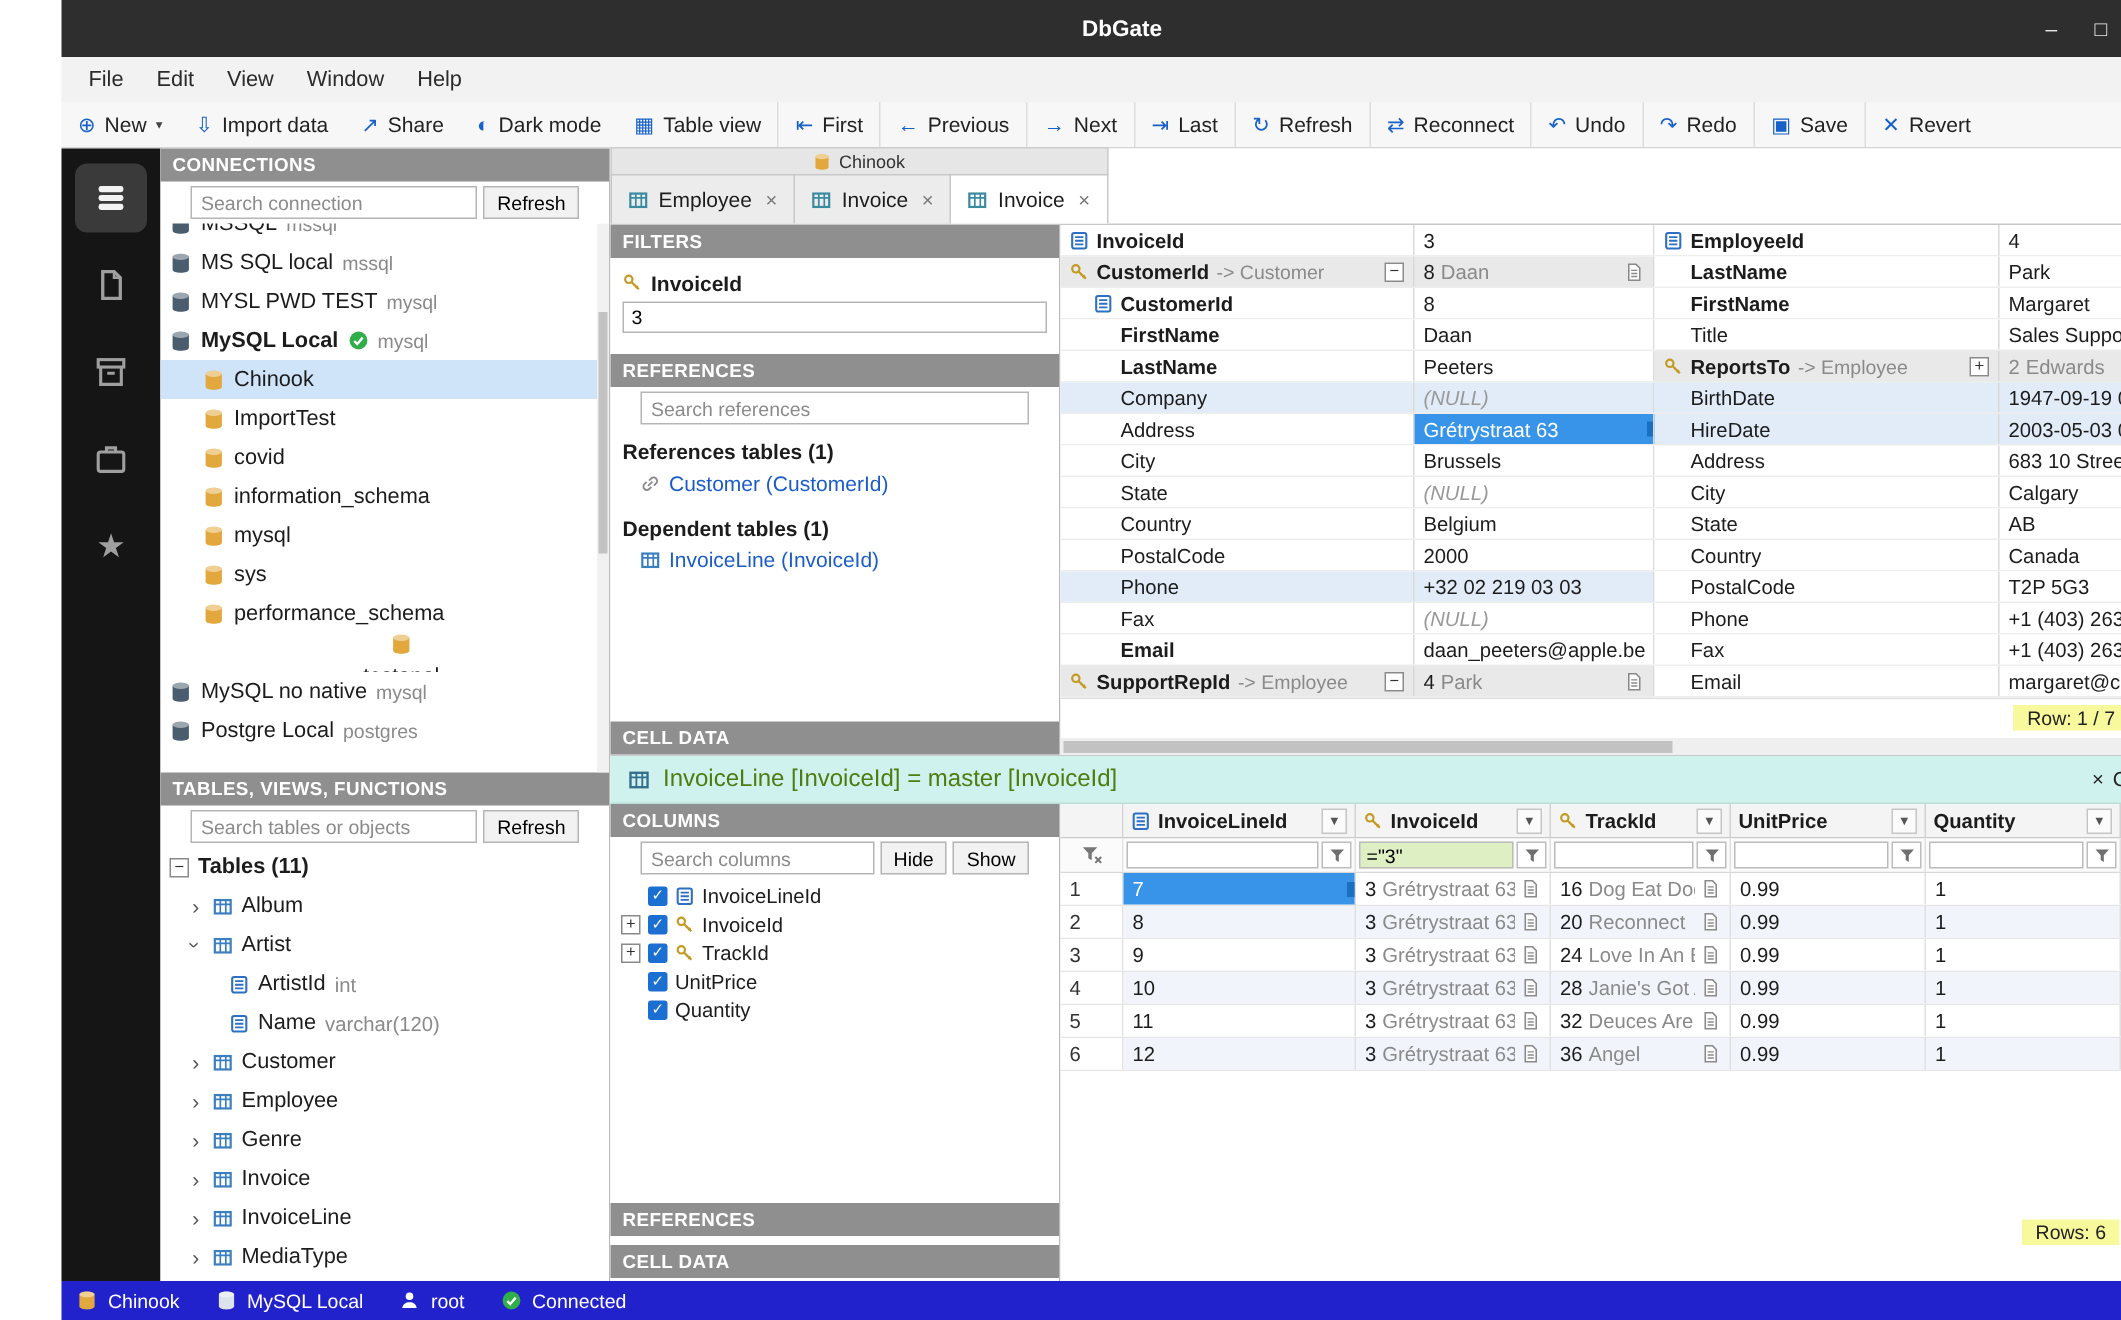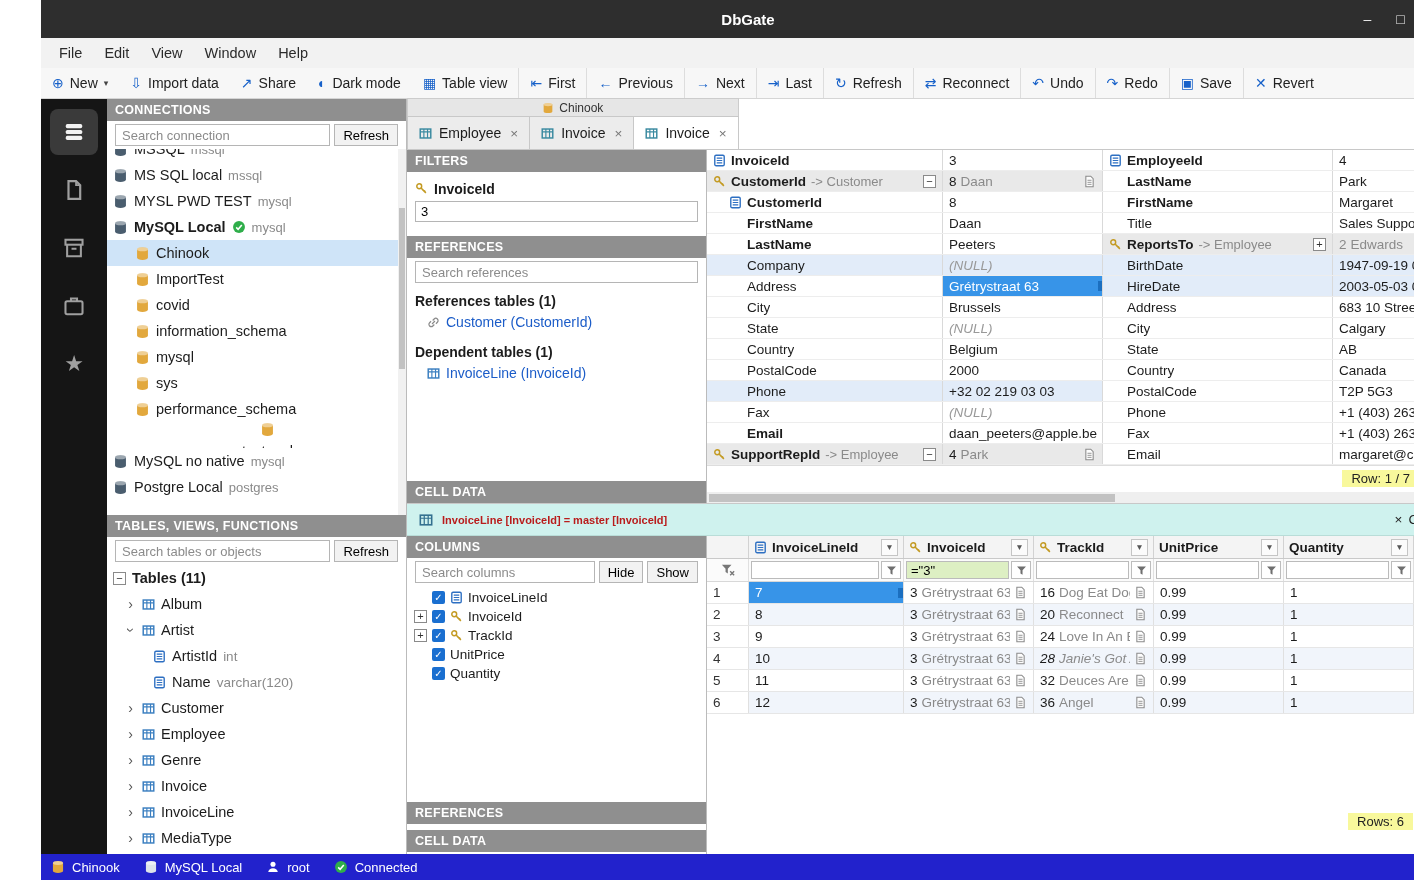--- a/index.html
+++ b/index.html
@@ -27,21 +27,21 @@
   .tbtn .ti{color:var(--accent);font-size:14px;}
   .caret{font-size:9px;color:#444;}
 
   
   .main{flex:1;display:flex;min-height:0;}
   .rail{width:66px;background:#151515;flex:none;display:flex;flex-direction:column;align-items:center;padding-top:10px;gap:12px;}
   .ritem{width:48px;height:46px;border-radius:8px;display:flex;align-items:center;justify-content:center;font-size:22px;color:#9f9f9f;}
   .ritem.active{background:#3a3a3a;color:#f2f2f2;}
   .leftpanel{width:300px;flex:none;border-right:1px solid #bbb;display:flex;flex-direction:column;background:#fff;min-height:0;}
   .phead{background:var(--phead);color:#fff;font-weight:bold;font-size:12.5px;padding:4px 8px;flex:none;letter-spacing:.3px;}
-  .srow{display:flex;gap:4px;padding:3px 8px;align-items:flex-start;flex:none;}
+  .srow{display:flex;gap:4px;padding:3px 20px;align-items:flex-start;flex:none;}
   .srow input{flex:1;min-width:0;height:22px;border:1px solid #b5b5b5;padding:0 6px;font-size:13px;font-family:inherit;color:#222;background:#fff;}
   .srow input::placeholder{color:#8b8b8b;}
   .sbtn{border:1px solid #b5b5b5;background:#f2f2f2;height:22px;padding:0 8px;font-size:13px;font-family:inherit;flex:none;}
   .tree{flex:1;overflow:hidden;position:relative;}
   .trow{height:26px;display:flex;align-items:center;gap:6px;padding:0 6px;font-size:14.5px;white-space:nowrap;overflow:hidden;}
   .trow.sel{background:#cfe4f8;}
   .trow .drv{color:#8a8a8a;font-size:13px;}
   .trow .dtype{color:#8a8a8a;font-size:13.5px;}
   .chev{color:#555;width:11px;flex:none;text-align:center;font-size:14px;display:inline-block;}
   .chev.down{transform:rotate(90deg);}
@@ -103,21 +103,21 @@
   .fval.sel{background:var(--sel);color:#fff;position:relative;}
   .fval.sel::after{content:"";position:absolute;right:0;top:5px;width:4px;height:10px;background:#1b6fc0;}
   .rowctr{position:absolute;right:36px;bottom:16px;background:var(--yellow);padding:1px 9px;font-size:13px;color:#222;}
   .hscroll{position:absolute;bottom:0;left:0;right:9px;height:11px;background:#efefef;}
   .hscroll .thumb{position:absolute;left:2px;top:1.5px;height:8px;width:55%;background:#c2c2c2;}
   .vscroll{position:absolute;top:0;right:0;bottom:12px;width:9px;background:#efefef;}
   .vscroll .thumb{position:absolute;top:2px;left:1.5px;width:6px;height:72%;background:#c2c2c2;}
 
   
   .banner{height:32px;flex:none;background:var(--cyan);display:flex;align-items:center;padding:0 12px;gap:9px;border-bottom:1px solid #b9ddd8;}
-  .blabel{font-weight:bold;font-size:11px;color:#b91c1c;}
+  .blabel{font-weight:normal;font-size:16px;color:#4d7c0f;}
   .bclose{margin-left:auto;display:flex;gap:6px;align-items:center;font-size:13.5px;color:#222;}
 
   
   .botsplit{flex:1;display:flex;min-height:0;}
   .crow{height:19px;display:flex;align-items:center;gap:5px;padding:0 7px;font-size:13.5px;white-space:nowrap;}
   .spc{width:13px;flex:none;}
   .bheads{margin-top:auto;display:flex;flex-direction:column;gap:6px;padding-bottom:2px;}
 
   
   .gridarea{flex:1;min-width:0;position:relative;background:#fff;overflow:hidden;}
@@ -1349,21 +1349,21 @@
                 <div class="dcell " style="width:130px;flex:none;">
       <span class="v">3</span>
       <span class="rf">Grétrystraat 63</span>
       <span class="ic dic">
                     <svg width="13" height="13" viewBox="0 0 16 16">
                       <path d="M3.5 1.5h6l3 3v10h-9z" fill="#fdfdfd" stroke="#8a8a8a" stroke-width="1.3"></path>
                       <path d="M5.5 6.5h5M5.5 9h5M5.5 11.5h5" stroke="#8a8a8a" stroke-width="1.1"></path>
                     </svg>
                   </span>
     </div>
-                <div class="dcell " style="width:120px;flex:none;font-style:italic;">
+                <div class="dcell " style="width:120px;flex:none;">
       <span class="v">28</span>
       <span class="rf">Janie's Got A Gun</span>
       <span class="ic dic">
                     <svg width="13" height="13" viewBox="0 0 16 16">
                       <path d="M3.5 1.5h6l3 3v10h-9z" fill="#fdfdfd" stroke="#8a8a8a" stroke-width="1.3"></path>
                       <path d="M5.5 6.5h5M5.5 9h5M5.5 11.5h5" stroke="#8a8a8a" stroke-width="1.1"></path>
                     </svg>
                   </span>
     </div>
                 <div class="dcell " style="width:130px;flex:none;">

